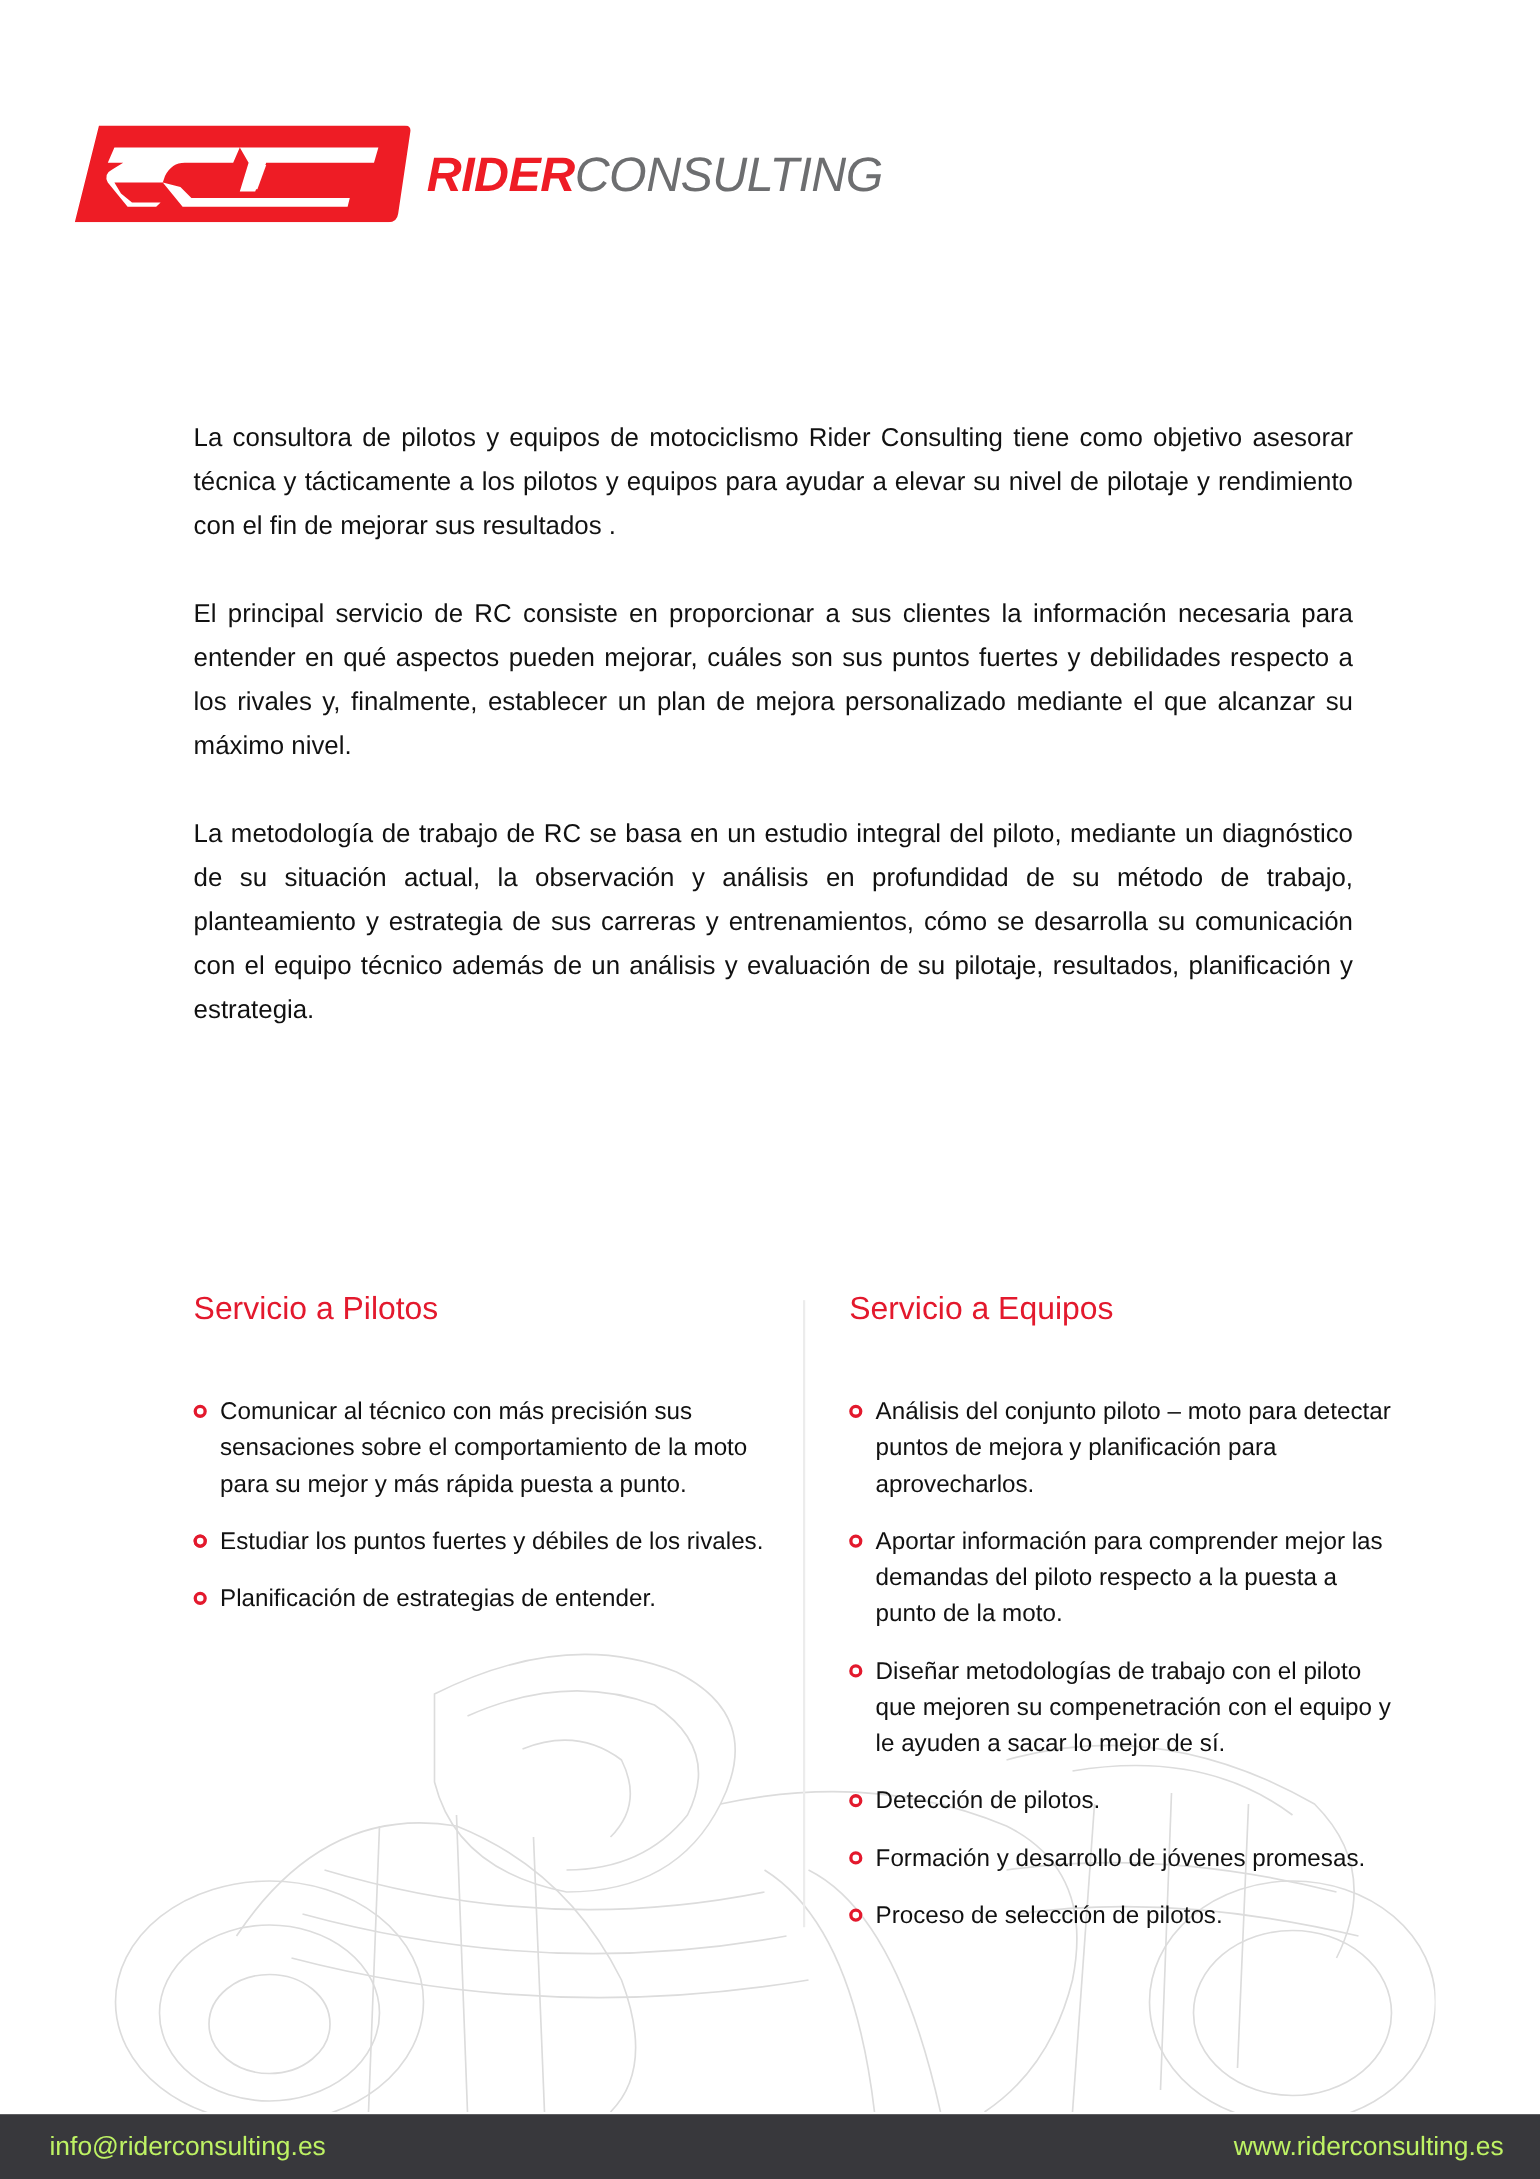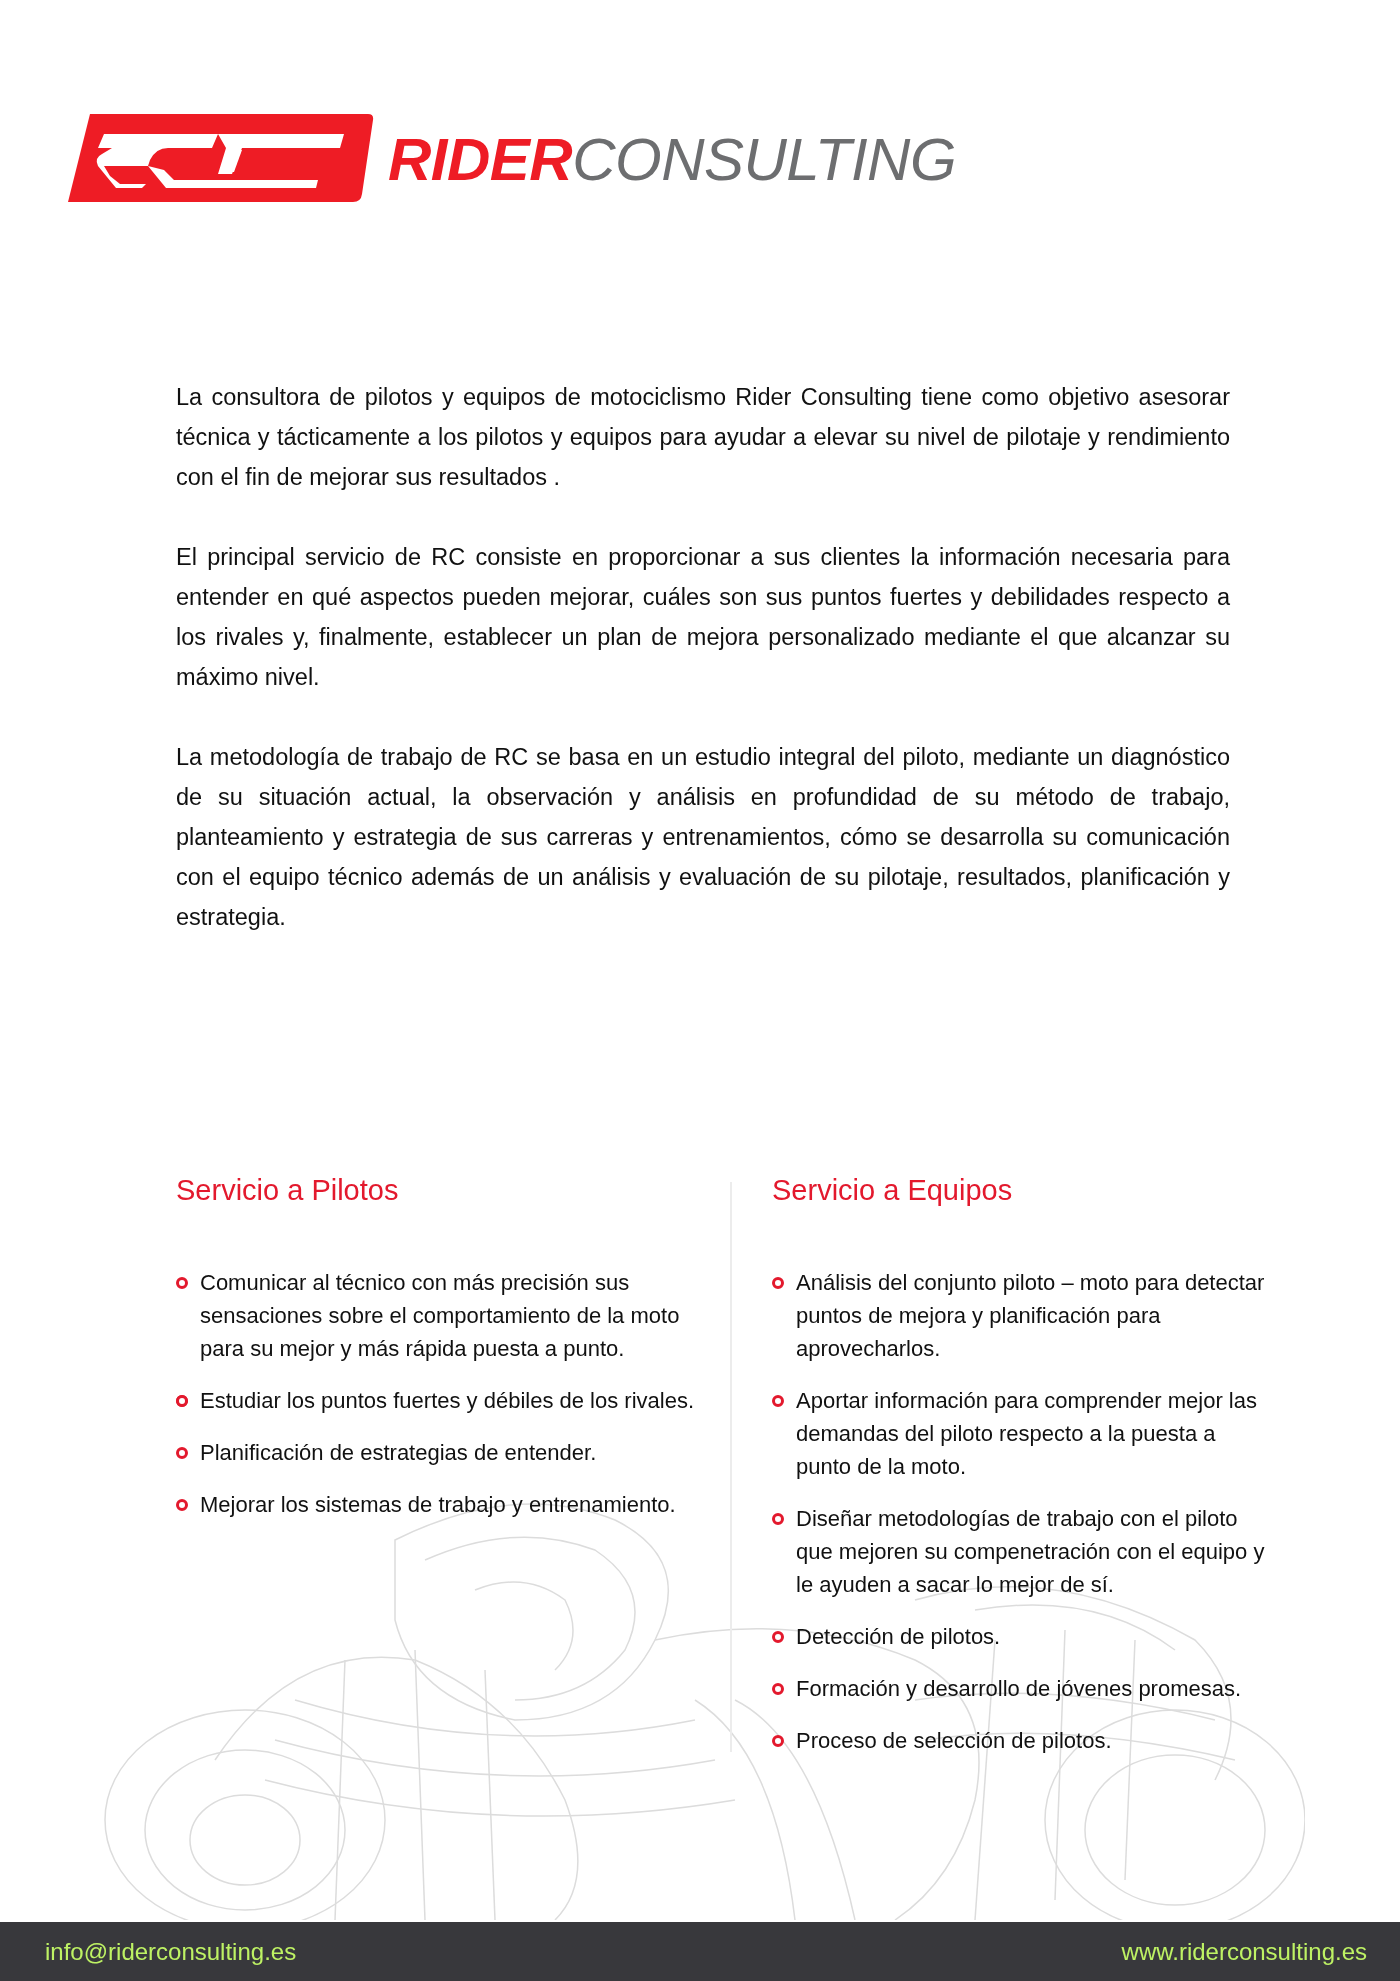--- a/index.html
+++ b/index.html
@@ -3,21 +3,21 @@
 <meta charset="utf-8">
 <style>
   html, body { margin: 0; padding: 0; }
   body {
     width: 1400px; height: 1981px; position: relative; overflow: hidden;
     background: #ffffff; color: #111111;
     font-family: "Liberation Sans", "DejaVu Sans", sans-serif;
   }
   .logo { position: absolute; left: 68px; top: 114px; height: 88px; display: flex; align-items: center; }
   .logo-emblem { width: 306px; height: 88px; display: block; }
-  .logo-text { margin-left: 14px; font-size: 60px; letter-spacing: -0.5px; line-height: 1; padding-top: 4px; }
+  .logo-text { margin-left: 14px; font-size: 44px; letter-spacing: -0.5px; line-height: 1; padding-top: 4px; }
   .logo-text .rider { color: #ee1c25; font-weight: bold; font-style: italic; }
   .logo-text .consulting { color: #6d6e70; font-style: italic; font-weight: normal; }
 
   .intro { position: absolute; left: 176px; top: 377px; width: 1054px; }
   .intro p {
     margin: 0 0 40px 0; font-size: 23.5px; line-height: 40px; text-align: justify; color: #111;
   }
 
   .bg-art { position: absolute; left: 95px; top: 1500px; width: 1210px; height: 420px; z-index: 0; opacity: 1; }
 
@@ -103,21 +103,20 @@
 
 <div class="divider"></div>
 
 <section class="col col-left">
   <h2>Servicio a Pilotos</h2>
   <ul>
     <li><span class="bullet"></span><span>Comunicar al técnico con más precisión sus sensaciones sobre el comportamiento de la moto para su mejor y más rápida puesta a punto.</span></li>
     <li><span class="bullet"></span></li>
     <li><span class="bullet"></span><span>Estudiar los puntos fuertes y débiles de los rivales.</span></li>
     <li><span class="bullet"></span><span>Planificación de estrategias de entender.</span></li>
-    <li><span class="bullet"></span><span>Mejorar los sistemas de trabajo y entrenamiento.</span></li>
   </ul>
 </section>
 
 <section class="col col-right">
   <h2>Servicio a Equipos</h2>
   <ul>
     <li><span class="bullet"></span><span>Análisis  del conjunto piloto – moto para detectar puntos de mejora y planificación para aprovecharlos.</span></li>
     <li><span class="bullet"></span><span>Aportar información para comprender mejor las demandas del piloto respecto a la puesta a punto de la moto.</span></li>
     <li><span class="bullet"></span><span>Diseñar metodologías de trabajo con el piloto que mejoren su compenetración con el equipo y le ayuden a sacar lo mejor de sí.</span></li>
     <li><span class="bullet"></span><span>Detección de pilotos.</span></li>

